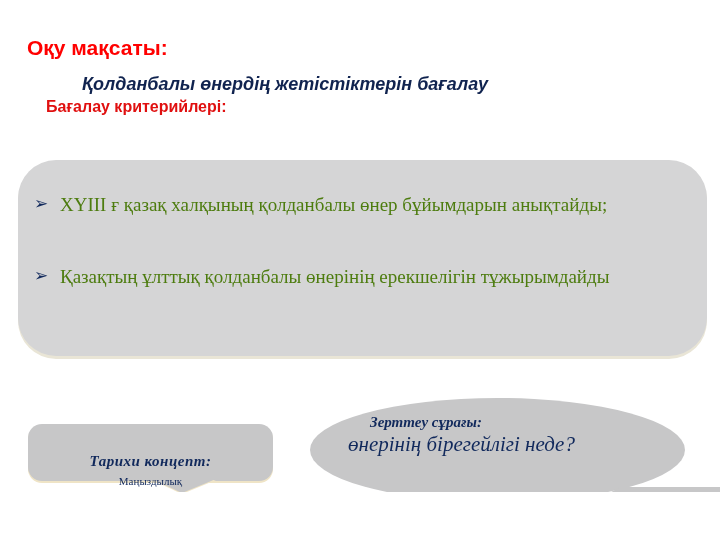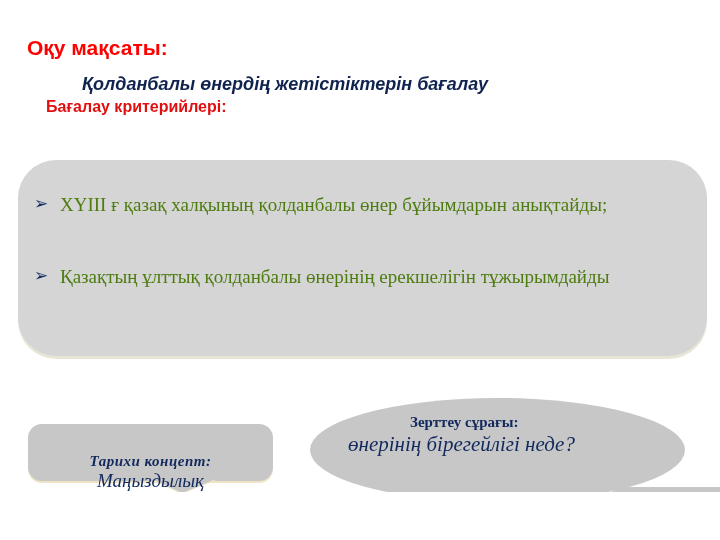--- a/index.html
+++ b/index.html
@@ -139,22 +139,21 @@
   }
   .callout-rect-line1 {
     font-weight: bold;
     font-style: italic;
     font-size: 15px;
     line-height: 20px;
     letter-spacing: 0.5px;
     margin-top: 37px;
   }
   .callout-rect-line2 {
-    font-style: italic;
-    font-size: 19px;
+    font-size: 11px;
     line-height: 20px;
   }
 
   
   .callout-oval {
     position: absolute;
     left: 310px;
     top: 398px;
     width: 375px;
     height: 104px;
@@ -183,23 +182,23 @@
   .callout-oval-text {
     position: absolute;
     left: 370px;
     top: 412px;
     width: 300px;
     font-family: "Liberation Serif", "DejaVu Serif", serif;
     color: #11295C;
   }
   .callout-oval-line1 {
     font-weight: bold;
+    font-style: italic;
     font-size: 15px;
     line-height: 21px;
-    margin-left: 40px;
   }
   .callout-oval-line2 {
     font-style: italic;
     font-size: 15px;
     line-height: 22px;
     text-indent: 18px;
     letter-spacing: 0.2px;
   }
   .callout-oval-line3 {
     font-style: italic;

